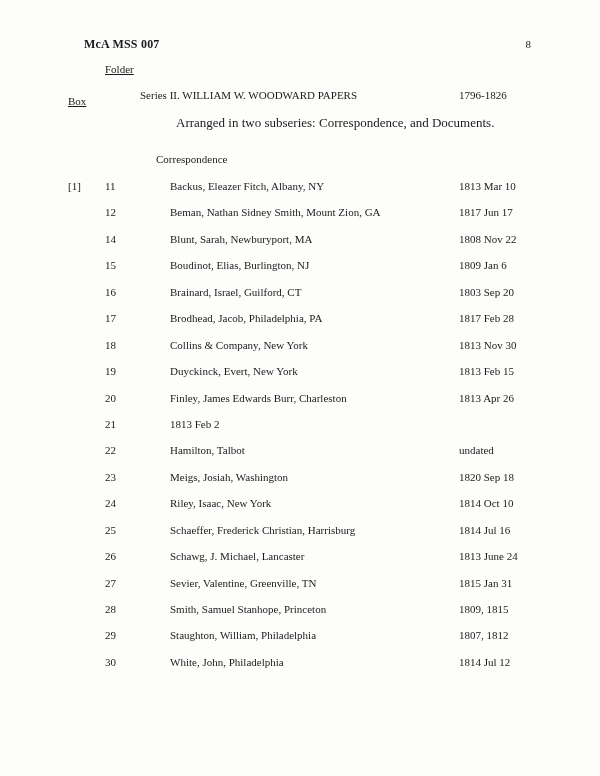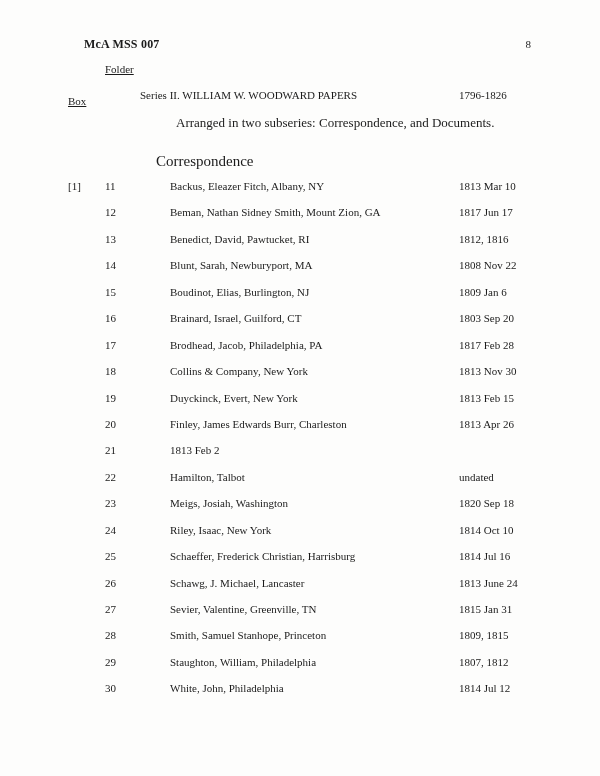--- a/index.html
+++ b/index.html
@@ -71,21 +71,21 @@
     position: absolute;
     top: 115px;
     left: 176px;
     font-size: 13px;
     white-space: nowrap;
   }
   .subseries {
     position: absolute;
     top: 153px;
     left: 156px;
-    font-size: 15px;
+    font-size: 11px;
   }
   .rows {
     position: absolute;
     top: 180px;
     left: 0;
     right: 0;
   }
   .row {
     display: grid;
     grid-template-columns: 37px 65px 289px auto;
@@ -131,26 +131,20 @@
         <span class="cell cell-date">1813 Mar 10</span>
       </div>
       <div class="row">
         <span class="cell cell-box"></span>
         <span class="cell cell-folder">12</span>
         <span class="cell cell-name">Beman, Nathan Sidney Smith, Mount Zion, GA</span>
         <span class="cell cell-date">1817 Jun 17</span>
       </div>
       <div class="row">
         <span class="cell cell-box"></span>
-        <span class="cell cell-folder">13</span>
-        <span class="cell cell-name">Benedict, David, Pawtucket, RI</span>
-        <span class="cell cell-date">1812, 1816</span>
-      </div>
-      <div class="row">
-        <span class="cell cell-box"></span>
         <span class="cell cell-folder">14</span>
         <span class="cell cell-name">Blunt, Sarah, Newburyport, MA</span>
         <span class="cell cell-date">1808 Nov 22</span>
       </div>
       <div class="row">
         <span class="cell cell-box"></span>
         <span class="cell cell-folder">15</span>
         <span class="cell cell-name">Boudinot, Elias, Burlington, NJ</span>
         <span class="cell cell-date">1809 Jan 6</span>
       </div>

